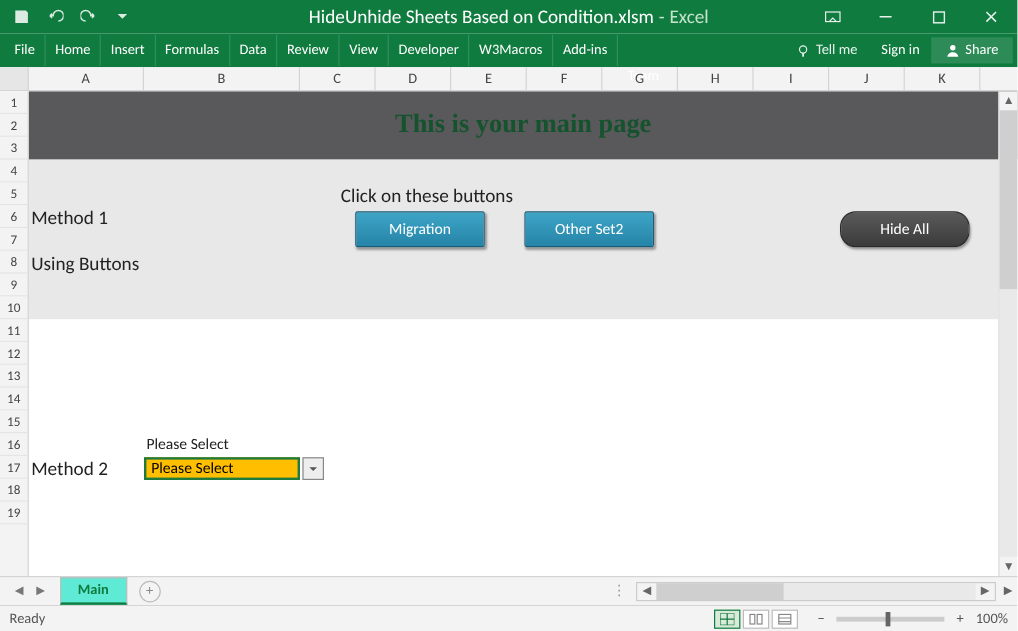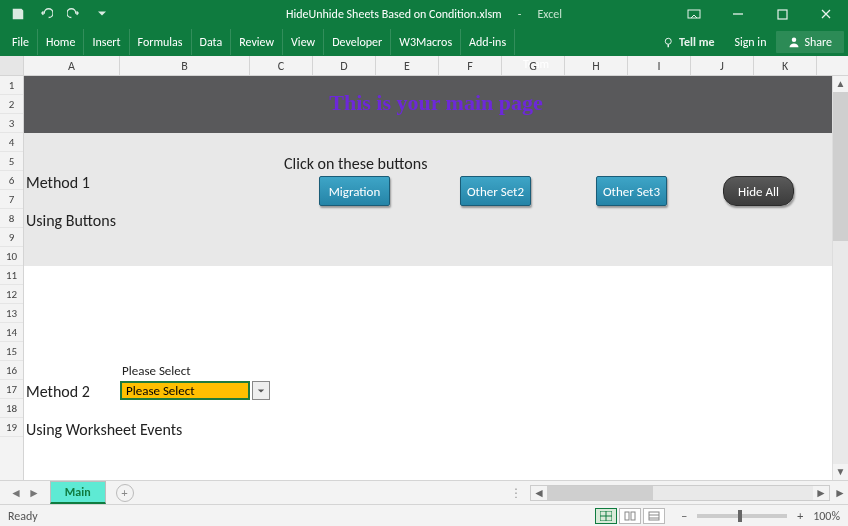--- a/index.html
+++ b/index.html
@@ -2,52 +2,52 @@
 <html><head>
 <meta charset="utf-8">
 <style>
   * { margin: 0; padding: 0; box-sizing: border-box; font-family: "Segoe UI", Calibri, Arial, sans-serif; }
   body { width: 848px; height: 526px; background: #fff; overflow: hidden; position: relative; font-size: 13px; }
 
   
   .titlebar { background: #0f7b3f; color: #fff; height: 28px; display: flex; align-items: center; position: relative; }
   .qat { display: flex; align-items: center; padding-left: 10px; gap: 12px; }
   .qat .icon { width: 16px; height: 16px; display: flex; align-items: center; justify-content: center; opacity: .85; }
-  .title-text { position:absolute; left:50%; transform:translateX(-50%); font-size:12px; display:flex; gap:16px;}
+  .title-text { position:absolute; left:50%; transform:translateX(-50%); font-size:16px; display:flex; gap:4px;}
   .title-doc { color:#fff; }
   .title-app { color:#c4e2ce; }
   .win-controls { position:absolute; right:0; top:0; height:28px; display:flex; }
   .win-controls .wbtn { width:44px; display:flex; align-items:center; justify-content:center; opacity:.9; cursor:pointer; }
 
   
   .ribbon { background: #0f7b3f; height: 28px; display:flex; align-items:center; padding:0 4px; gap:0; color:#fff; font-size:12px; }
   .ribbon .tab { padding: 6px 8px; cursor:pointer; border-right:1px solid rgba(255,255,255,.15); }
   .ribbon .tab.last { border-right:none;margin-top:44px; }
   .ribbon .spacer { flex:1; }
-  .ribbon .tellme { display:flex; align-items:center; gap:4px; padding:0 10px; opacity:.9;font-weight:bold;}
+  .ribbon .tellme { display:flex; align-items:center; gap:4px; padding:0 10px; opacity:.9;}
   .ribbon .signin { padding:0 10px; }
   .ribbon .share { display:flex; align-items:center; gap:4px; padding:4px 12px; background:rgba(255,255,255,.12); border-radius:1px;}
 
   
   .colheaders { display:flex; height:20px; border-bottom:1px solid #d4d4d4; background:#f3f3f3; }
   .corner { width:24px; border-right:1px solid #d4d4d4; background:#e6e6e6;}
   .colhead { text-align:center; font-size:12px; color:#444; border-right:1px solid #d4d4d4; display:flex; align-items:center; justify-content:center; }
 
   
   .gridwrap { display:flex; height: calc(526px - 28px - 28px - 20px - 24px - 22px); background:#fff; position:relative;}
   .rowheads { width:24px; background:#f3f3f3; border-right:1px solid #d4d4d4; }
   .rowhead { height:19px; font-size:11px; color:#444; text-align:center; border-bottom:1px solid #e5e5e5; line-height:19px;}
   .grid { flex:1; position:relative; overflow:hidden; }
   .cells-bg { position:absolute; inset:0; }
   .band-dark { position:absolute; left:0; right:0; top:0; height:57px; background:#59595b; }
   .band-light { position:absolute; left:0; right:0; top:57px; height:133px; background:#e8e8e8; }
-  .page-title { position:absolute; left:0; right:0; top:14px; text-align:center; color:#6d28d9; font-family: Georgia, serif; font-weight:bold; font-size:22px;}
+  .page-title { position:absolute; left:0; right:0; top:14px; text-align:center; color:#14532d; font-family: Georgia, serif; font-weight:bold; font-size:22px;}
   .cell-text { position:absolute; font-size:16px; color:#222; }
   
-  .mac-btn { position:absolute; width:71px; height:30px; border:1px solid #1a5c77; background:linear-gradient(#3ea5c7,#2584a7); color:#fff; font-size:13px; border-radius:2px; box-shadow:1px 2px 2px rgba(0,0,0,.35); cursor:pointer;margin-left:23px;}
+  .mac-btn { position:absolute; width:108px; height:30px; border:1px solid #1a5c77; background:linear-gradient(#3ea5c7,#2584a7); color:#fff; font-size:13px; border-radius:2px; box-shadow:1px 2px 2px rgba(0,0,0,.35); cursor:pointer;}
   .mac-btn.dark { background:linear-gradient(#5a5a5a,#3b3b3b); border-color:#2a2a2a;}
   
   .dd-label { position:absolute; font-size:13px; color:#222; }
   .dd-box { position:absolute; width:130px; height:19px; background:#ffbf00; border:2px solid #1f7a3d; display:flex; align-items:center; padding-left:4px; font-size:13px; }
   .dd-btn { position:absolute; width:18px; height:19px; border:1px solid #888; background:#eee; display:flex; align-items:center; justify-content:center; cursor:pointer;}
   .dd-btn svg { width:8px; height:8px; }
 
   
   .sheettabs { height:24px; background:#f3f3f3; border-top:1px solid #d4d4d4; display:flex; align-items:center; font-size:12px; position:relative;}
   .sheettabs .nav { display:flex; gap:6px; padding:0 10px; color:#777;}
@@ -206,35 +206,33 @@
       <div class="band-dark"></div>
       <div class="band-light"></div>
     </div>
     <div class="page-title">This is your main page</div>
     <div class="cell-text" style="left:260px; top:78px; font-weight:500;">Click on these buttons</div>
     <div class="cell-text" style="left:2px; top:97px;">Method 1</div>
     <div class="cell-text" style="left:2px; top:135px;">Using Buttons</div>
 
     <button class="mac-btn" style="left:272px; top:100px;">Migration</button>
     <button class="mac-btn" style="left:413px; top:100px;">Other Set2</button>
-    <button class="mac-btn" style="left:549px; top:100px;">Other Set3</button>
     <button class="mac-btn dark" style="left:676px; top:100px;border-radius:13px;">Hide All</button>
 
     <div class="dd-label" style="left:98px; top:287px;">Please Select</div>
     <div class="dd-box" style="left:96px; top:305px;">
         <span>Please Select</span>
       </div>
     <div class="dd-btn" style="left:228px; top:305px;">
         <svg viewBox="0 0 10 10">
           <path d="M1 3l4 4 4-4z" fill="#555"></path>
         </svg>
       </div>
 
     <div class="cell-text" style="left:2px; top:306px;">Method 2</div>
-    <div class="cell-text" style="left:2px; top:344px;">Using Worksheet Events</div>
 
     <div class="vscroll">
       <div class="arrow">▲</div>
       <div class="track">
           <div class="thumb"></div>
         </div>
       <div class="arrow" style="position:absolute;bottom:0;left:0;right:0;">▼</div>
     </div>
   </div>
 </div>

